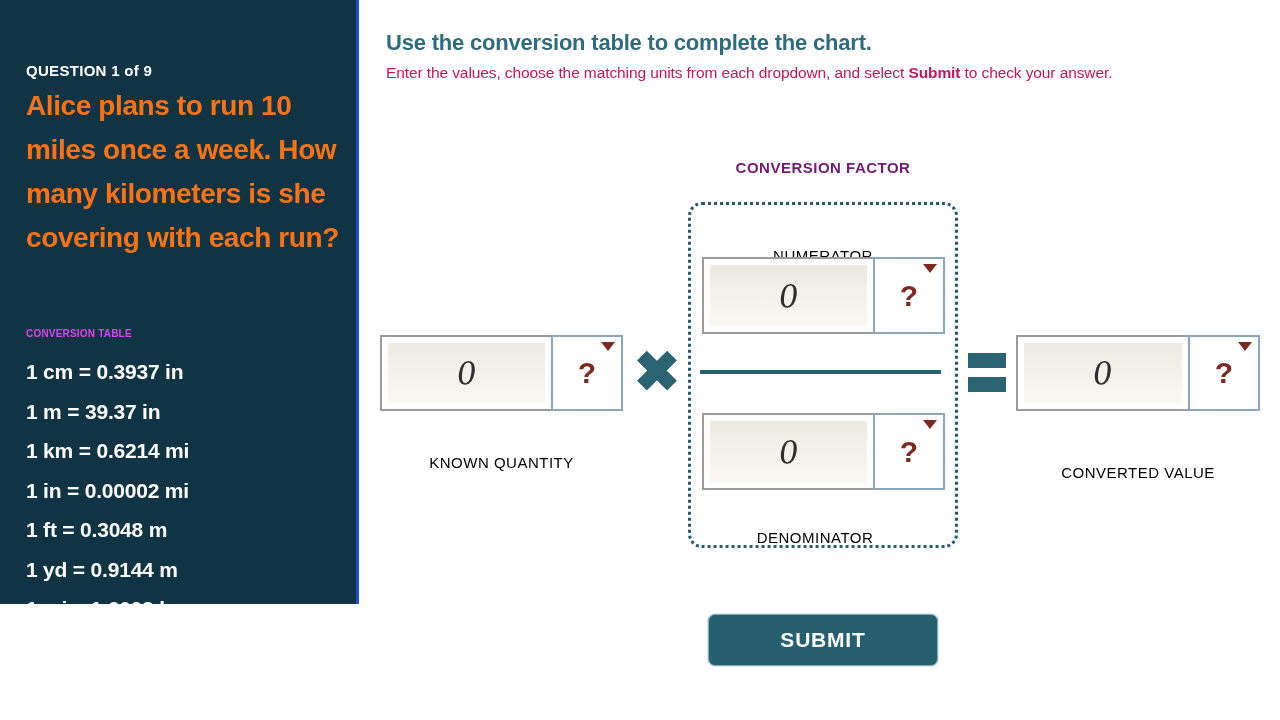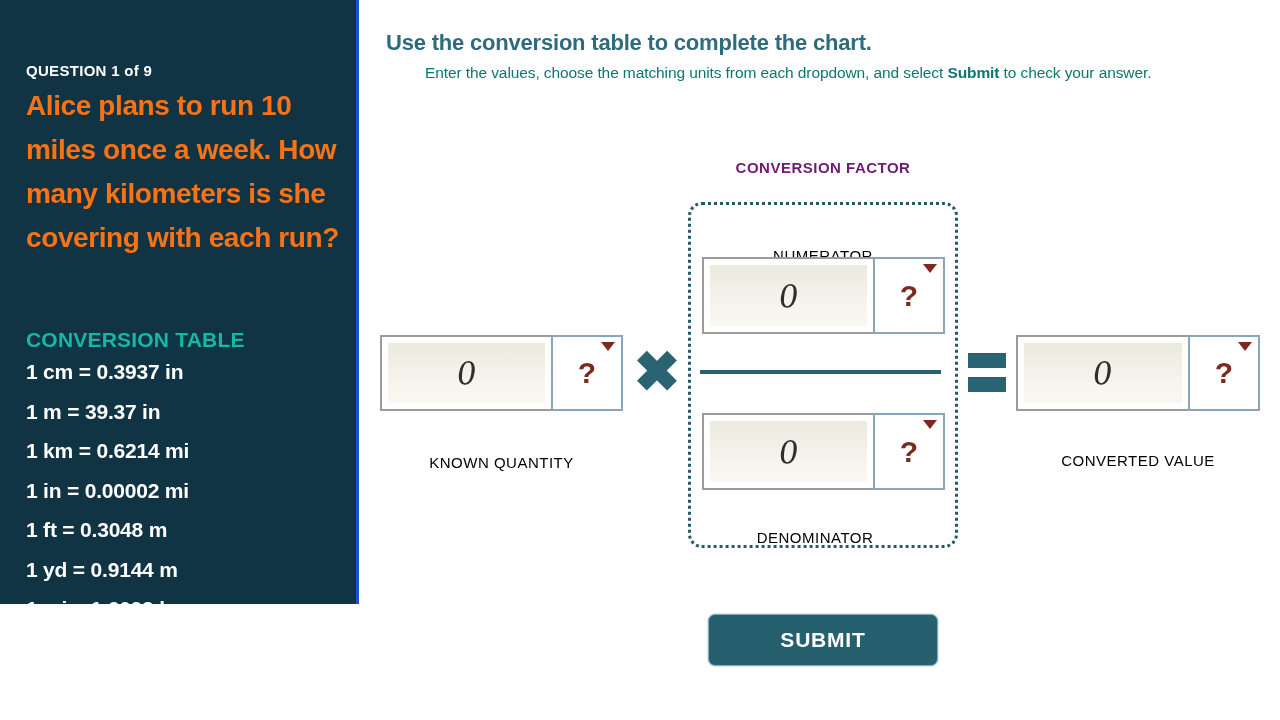--- a/index.html
+++ b/index.html
@@ -7,41 +7,41 @@
               font-family:"Liberation Sans", sans-serif; }
   .stage { position:relative; width:1280px; height:720px; background:#ffffff; }
 
   
   .sidebar { position:absolute; left:0; top:0; width:359px; height:604px;
              background:#113444; border-right:3px solid #1d4ed8; }
   .q-label { position:absolute; left:26px; top:62px; color:#ffffff;
              font-size:15px; font-weight:bold; letter-spacing:0.3px; }
   .q-text  { position:absolute; left:26px; top:84px; width:316px; color:#f97316;
              font-size:28px; font-weight:bold; line-height:44px; letter-spacing:-0.4px; }
-  .ct-title { position:absolute; left:26px; top:328px; color:#14b8a6;
-              font-size:21px; font-weight:bold; letter-spacing:0.2px; }
+  .ct-title { position:absolute; left:26px; top:328px; color:#d946ef;
+              font-size:10px; font-weight:bold; letter-spacing:0.2px; }
   .ct-rows { position:absolute; left:26px; top:352px; }
   .ct-row { color:#ffffff; font-size:21px; font-weight:bold; line-height:39.5px;
             letter-spacing:-0.2px; }
 
   
   .main-title { position:absolute; left:386px; top:30px; font-size:22px;
                 font-weight:bold; color:#2d6b7d; letter-spacing:-0.2px; }
   .instructions { position:absolute; left:386px; top:64px; font-size:15.5px;
-                  color:#0f766e; letter-spacing:-0.1px;margin-left:39px; }
+                  color:#be185d; letter-spacing:-0.1px; }
   .instructions b { font-weight:bold; }
 
   
   .cf-label, .field-label { font-size:15px; letter-spacing:0.5px; text-align:center; }
   .cf-label { position:absolute; left:688px; top:159px; width:270px; color:#701a75; font-weight:600; }
   .field-label { color:#000000; position:absolute;margin-top:24px; }
   .lbl-numerator   { left:688px; top:223px; width:270px; }
   .lbl-denominator { left:680px; top:505px; width:270px; }
   .lbl-known       { left:380px; top:430px; width:243px; }
-  .lbl-converted   { left:1016px; top:428px; width:244px; }
+  .lbl-converted   { left:1016px; top:440px; width:244px; }
 
   .dotted-box { position:absolute; left:688px; top:202px; width:270px; height:346px;
                 border:3px dotted #1f5b6b; border-radius:14px; }
 
   
   .unit-input { position:absolute; border:2px solid #9b9b9b; background:#ffffff; }
   .ui-known      { left:380px;  top:335px; width:243px; height:76px; }
   .ui-numerator  { left:702px;  top:257px; width:243px; height:77px; }
   .ui-denominator{ left:702px;  top:413px; width:243px; height:77px; }
   .ui-converted  { left:1016px; top:335px; width:244px; height:76px; }

